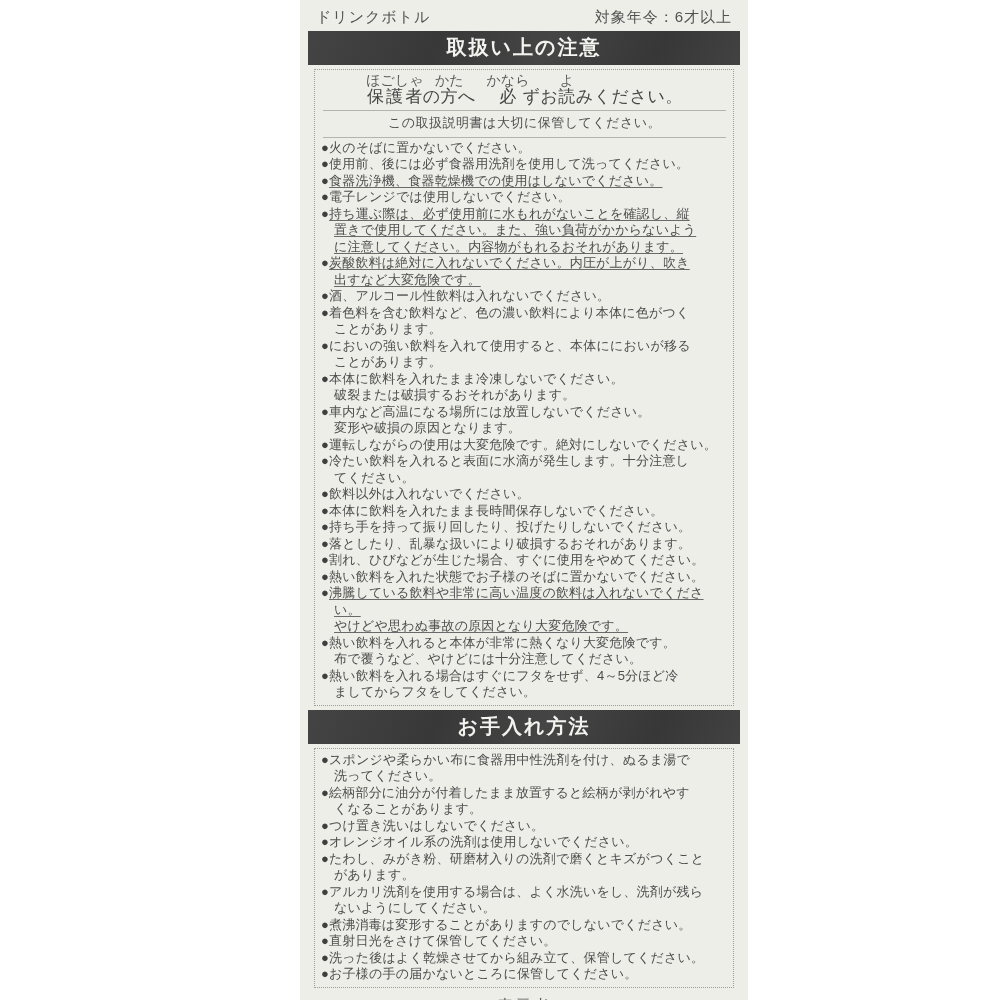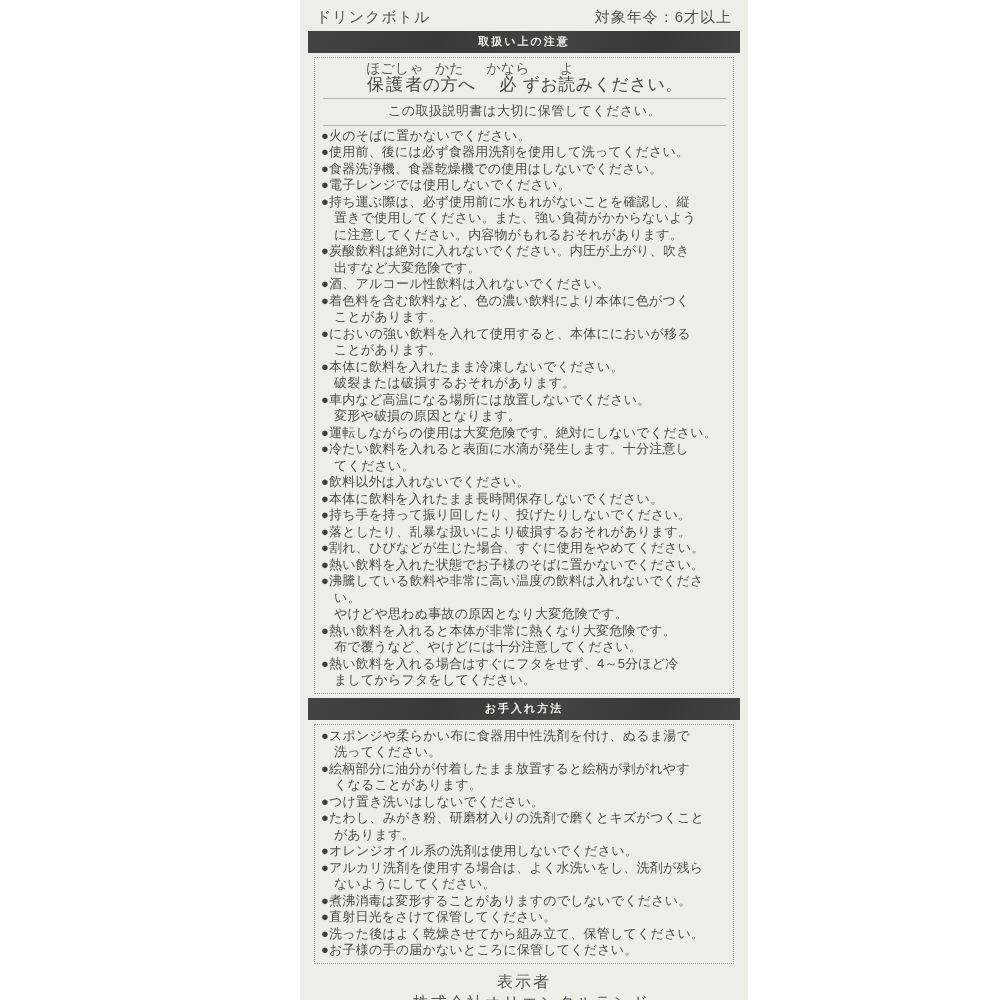--- a/index.html
+++ b/index.html
@@ -13,21 +13,21 @@
     background:#edeee8;color:#4d4d4d;overflow:hidden;
   }
   
   .hdr{
     display:flex;justify-content:space-between;align-items:flex-end;
     padding:8px 16px 0 16px;font-size:15px;letter-spacing:1px;color:#525252;
   }
   
   .bar{
     margin:4px 8px 0 8px;background:#3e3e3e;color:#f3f3ef;
-    text-align:center;font-weight:bold;font-size:11px;
+    text-align:center;font-weight:bold;font-size:20px;
     padding:3px 0 4px 0;letter-spacing:2px;
     background-image:linear-gradient(115deg,#444 0%,#383838 30%,#454545 55%,#373737 80%,#424242 100%);
   }
   
   .box{
     margin:4px 14px 0 14px;border:1px dotted #9aa096;
     padding:3px 5px 4px 6px;background:#edeee8;
   }
   .parents{
     text-align:center;font-size:17px;color:#464646;
@@ -38,21 +38,21 @@
   .keep{
     text-align:center;font-size:13px;color:#4d4d4d;letter-spacing:0.5px;
     padding:1px 0 2px 0;
   }
   .items{font-size:13px;line-height:16.5px;color:#4d4d4d;}
   .item{
     padding-left:13px;text-indent:-13px;white-space:pre-line;
     letter-spacing:0.2px;
   }
   .bullet{color:#3f3f3f;}
-  .underlined{text-underline-offset:2px;text-decoration-color:#6a6a6a;}
+  .underlined{text-decoration:underline;text-underline-offset:2px;text-decoration-color:#6a6a6a;}
   
   .footer{padding:8px 16px 0 16px;color:#555;}
   .pub-row{display:flex;align-items:center;flex-direction:column;}
   .pub-label{font-size:16px;letter-spacing:2px;color:#565656;}
   .pub-name{font-size:16px;letter-spacing:2px;margin-left:15px;color:#565656;}
   .model-box{
     margin-left:auto;border:2px solid #5a5a5a;font-weight:bold;
     font-size:14px;padding:0px 6px 1px 6px;color:#a16207;letter-spacing:0.5px;
     background:#f0f1ec;
   }
@@ -117,23 +117,23 @@
     <span>お手入れ方法</span>
   </div>
 
   <div class="box">
     <div class="items">
         <div class="item"><span class="bullet">●</span><span class="item-text">スポンジや柔らかい布に食器用中性洗剤を付け、ぬるま湯で
 洗ってください。</span></div>
         <div class="item"><span class="bullet">●</span><span class="item-text">絵柄部分に油分が付着したまま放置すると絵柄が剥がれやす
 くなることがあります。</span></div>
         <div class="item"><span class="bullet">●</span><span class="item-text">つけ置き洗いはしないでください。</span></div>
+        <div class="item"><span class="bullet">●</span><span class="item-text">オレンジオイル系の洗剤は使用しないでください。</span></div>
         <div class="item"><span class="bullet">●</span><span class="item-text">たわし、みがき粉、研磨材入りの洗剤で磨くとキズがつくこと
 があります。</span></div>
-        <div class="item"><span class="bullet">●</span><span class="item-text">オレンジオイル系の洗剤は使用しないでください。</span></div>
         <div class="item"><span class="bullet">●</span><span class="item-text">アルカリ洗剤を使用する場合は、よく水洗いをし、洗剤が残ら
 ないようにしてください。</span></div>
         <div class="item"><span class="bullet">●</span><span class="item-text">煮沸消毒は変形することがありますのでしないでください。</span></div>
         <div class="item"><span class="bullet">●</span><span class="item-text">直射日光をさけて保管してください。</span></div>
         <div class="item"><span class="bullet">●</span><span class="item-text">洗った後はよく乾燥させてから組み立て、保管してください。</span></div>
         <div class="item"><span class="bullet">●</span><span class="item-text">お子様の手の届かないところに保管してください。</span></div>
       </div>
   </div>
 
   <div class="footer">

